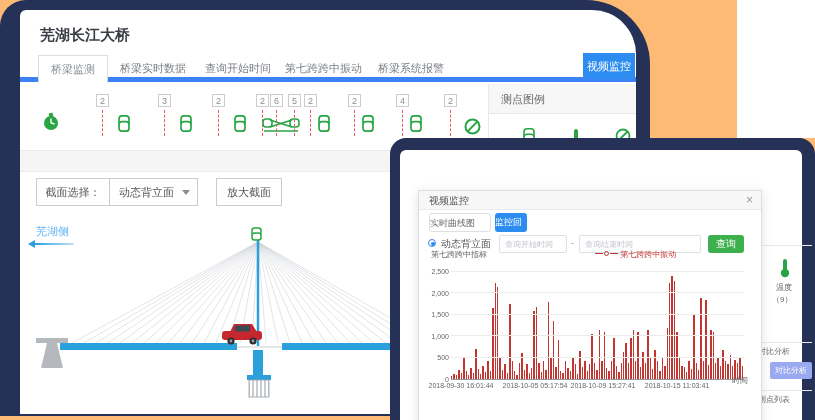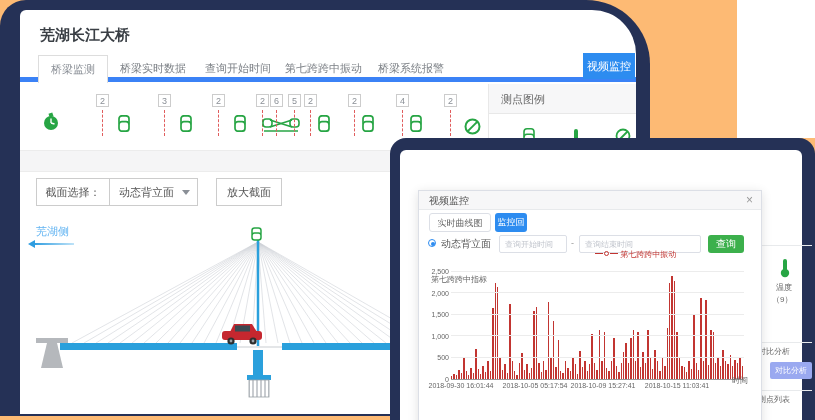--- a/index.html
+++ b/index.html
@@ -53,37 +53,37 @@
   .sliver-div{position:absolute;height:1px;background:#e8eaec;left:362px;width:50px;}
   .sliver-text{position:absolute;font-size:8px;color:#666;white-space:nowrap;}
   .compare-btn{position:absolute;left:370px;top:212px;width:42px;height:17px;background:#9aa9f0;color:#fff;
     font-size:8px;text-align:center;line-height:17px;border-radius:2px;cursor:pointer;}
   
   .modal{position:absolute;left:18px;top:40px;width:344px;height:244px;background:#fff;
     border:1px solid #dcdfe6;box-shadow:0 2px 10px rgba(0,0,0,.12);}
   .modal-head{height:19px;background:#f7f7f8;border-bottom:1px solid #e8eaec;position:relative;}
   .modal-title{position:absolute;left:10px;top:3px;font-size:10px;color:#555;}
   .modal-close{position:absolute;right:8px;top:2px;font-size:12px;color:#999;cursor:pointer;}
-  .mtab{position:absolute;height:19px;line-height:18px;font-size:9px;text-align:center;border-radius:3px;cursor:pointer;font-family:Liberation Serif, serif;}
+  .mtab{position:absolute;height:19px;line-height:18px;font-size:9px;border-radius:3px;cursor:pointer;font-family:Liberation Serif, serif;}
   .mtab1{left:10px;top:22px;width:62px;border:1px solid #dcdfe6;color:#666;background:#fff;}
   .mtab2{left:76px;top:22px;width:32px;background:#2d8cf0;color:#fff;}
   .radio{position:absolute;left:9px;top:48px;width:8px;height:8px;border:1px solid #2d8cf0;border-radius:50%;cursor:pointer;}
   .radio::after{content:"";position:absolute;left:1.5px;top:1.5px;width:4px;height:4px;background:#2d8cf0;border-radius:50%;}
   .radio-label{position:absolute;left:22px;top:46px;font-size:10px;color:#555;}
   .dt-input{position:absolute;top:44px;height:18px;border:1px solid #dcdfe6;border-radius:2px;font-size:8px;
     color:#555;padding:0 5px;outline:none;}
   .dt-input::placeholder{color:#c0c4cc;}
   .dt-sep{position:absolute;left:152px;top:47px;font-size:9px;color:#999;}
   .query-btn{position:absolute;left:289px;top:44px;width:36px;height:18px;background:#3cb04c;color:#fff;
     font-size:10px;text-align:center;line-height:18px;border-radius:3px;cursor:pointer;}
   .chart-legend{position:absolute;left:176px;top:58px;font-size:8px;color:#c23531;white-space:nowrap;}
   .lg-line{display:inline-block;width:8px;height:1px;background:#c23531;vertical-align:3px;}
   .lg-dot{display:inline-block;width:5px;height:5px;border:1px solid #c23531;border-radius:50%;
     vertical-align:1px;margin:0 1px;}
-  .y-title{position:absolute;left:12px;top:83px;font-size:8px;color:#666;}
+  .y-title{position:absolute;left:12px;top:58px;font-size:8px;color:#666;}
   .plot{position:absolute;left:32px;top:81px;width:293px;height:108px;border-bottom:1px solid #999;}
   .gridline{position:absolute;left:0;width:100%;height:1px;background:#ececec;}
   .bars{position:absolute;left:0;bottom:0;width:100%;height:100%;display:flex;align-items:flex-end;}
   .bar{flex:1;margin-right:1px;background:#c23531;}
   .ylab{position:absolute;width:28px;text-align:right;font-size:7px;color:#666;}
   .xlab{position:absolute;top:191px;width:76px;text-align:center;font-size:7px;color:#666;white-space:nowrap;}
   .x-title{position:absolute;left:313px;top:184px;font-size:8px;color:#666;}
 </style>
 </head>
 <body>

